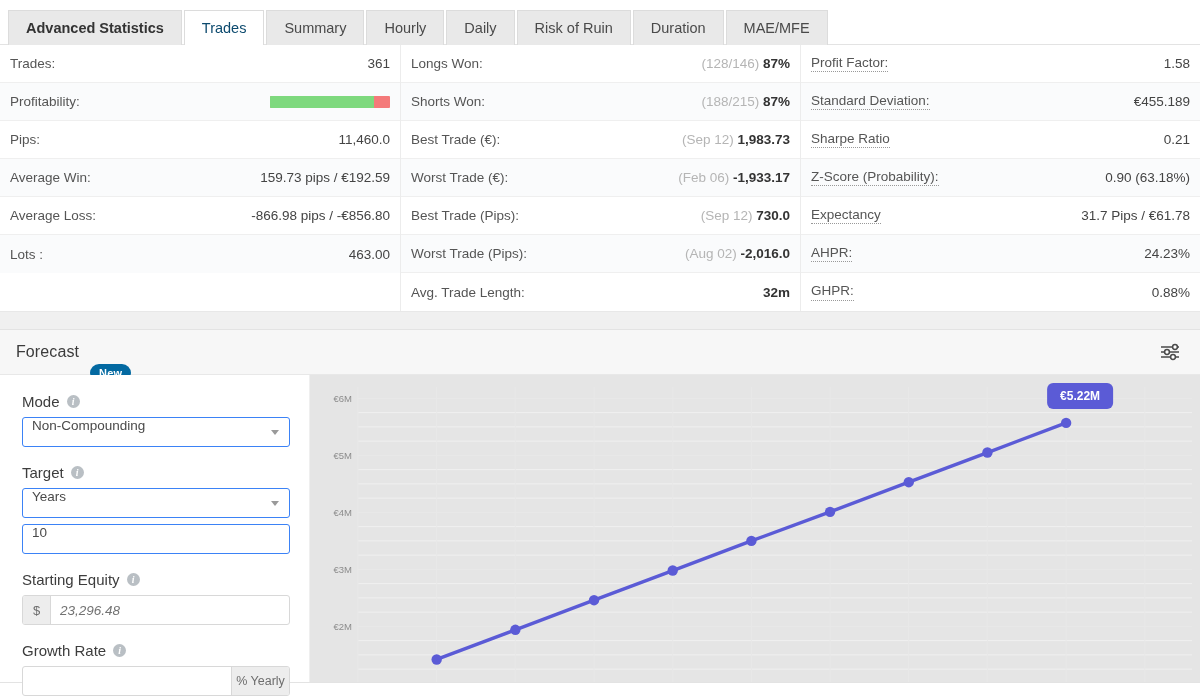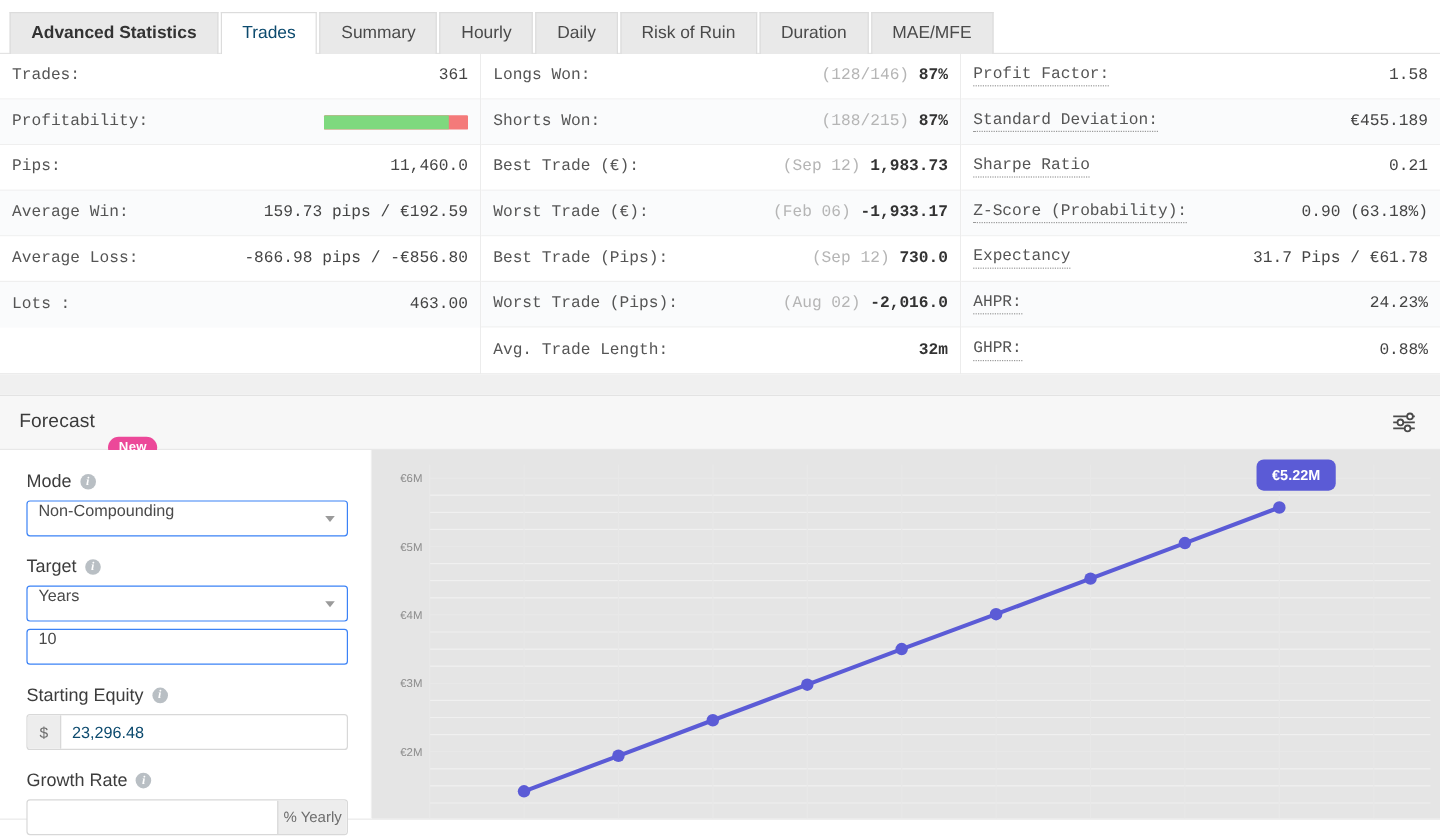--- a/index.html
+++ b/index.html
@@ -44,21 +44,20 @@
     color: #0c4a6e;
     border-color: #dcdcdc;
     z-index: 3;
   }
 
   
   .stats {
     display: flex;
     width: 1200px;
     border-bottom: 1px solid #e8e8e8;
-    font-family: Liberation Mono, monospace;
   }
   .statcol { flex: 1 1 33.3333%; min-width: 0; }
   .statcol + .statcol { border-left: 1px solid #ececec; }
   .statrow {
     display: flex;
     align-items: center;
     justify-content: space-between;
     height: 38px;
     padding: 0 10px;
     font-size: 13.5px;
@@ -112,21 +111,21 @@
     padding: 0 16px;
   }
   .card-title {
     font-size: 16px;
     font-weight: normal;
     color: #3b3b3b;
     letter-spacing: .1px;
   }
   .badge-new {
     margin-left: 11px;
-    background: #ec4899;
+    background: #0369a1;
     color: #fff;
     font-size: 11px;
     font-weight: bold;
     border-radius: 9px;
     padding: 3px 9px 3px 9px;
     letter-spacing: .2px;
     margin-top: 41px;
   }
   .head-spring { flex: 1; }
   .settings-icon { width: 28px; height: 28px; cursor: pointer; display:block; }
@@ -201,21 +200,21 @@
     background: #ededed;
     border-right: 1px solid #d8d8d8;
     display: flex; align-items: center; justify-content: center;
     font-size: 13px; color: #6d6d6d;
   }
   .addon.right { border-right: none; border-left: 1px solid #d8d8d8; width: 58px; font-size:12.5px;}
   .ig-field {
     flex: 1;
     display: flex; align-items: center;
     padding: 0 9px;
-    font-size: 13.5px; color: #0c4a6e;
+    font-size: 13.5px; color: #737373; font-style: italic;
   }
 
   
   .chartpane { flex: 1; position: relative; background: #e5e5e5; overflow: hidden; }
   .chart-svg { display: block; }
   .ytick { font-size: 9.5px; fill: #8c8c8c; font-family: "Liberation Sans", sans-serif; }
   .gridline { stroke: #f0f0f0; stroke-width: 1; }
   .gridline.major { stroke: #e8e8e8; }
   .series-line { stroke: #5b5bd6; stroke-width: 3.4; fill: none; stroke-linecap: round; }
   .series-pt { fill: #5b5bd6; }

